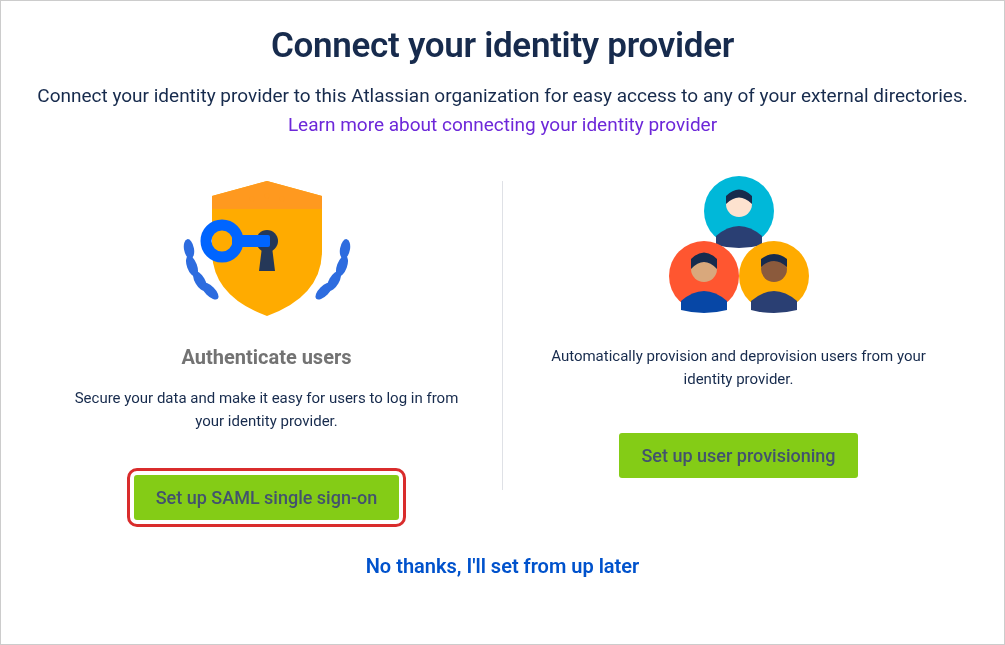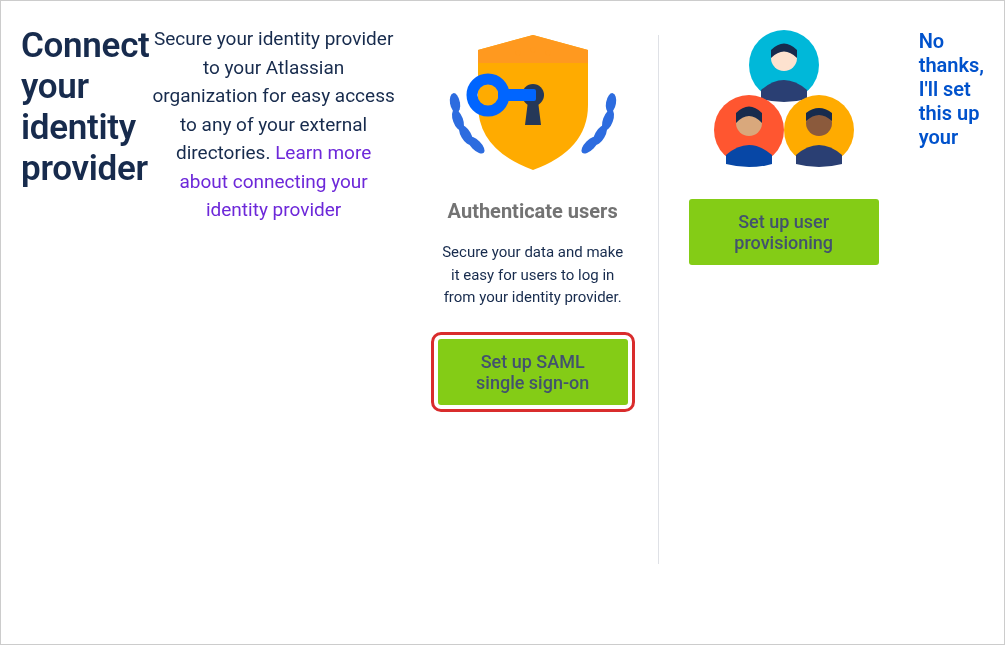--- a/index.html
+++ b/index.html
@@ -11,21 +11,22 @@
       font-family: -apple-system, BlinkMacSystemFont, "Segoe UI", Roboto, Helvetica, Arial, sans-serif;
       background: #fff;
       color: #172B4D;
       width: 1005px;
       height: 645px;
       border: 1px solid #ccc;
       padding: 24px 20px 20px 20px;
     }
     .container {
       display: flex;
-      flex-direction: row;
+      flex-direction: column;
+      align-items: center;
       height: 100%;
     }
     h1.page-title {
       font-size: 35px;
       font-weight: 600;
       color: #172B4D;
       margin-bottom: 16px;
       letter-spacing: -0.3px;
     }
     .subtitle {
@@ -108,21 +109,21 @@
     .avatars-svg { width: 190px; height: 150px; }
   </style>
 </head>
 <body>
 
 <div class="container">
 
   <h1 class="page-title">Connect your identity provider</h1>
 
   <p class="subtitle">
-    <span>Secure your identity provider to your Atlassian organization for easy access to any of your external directories. </span><a href="#">Learn more about connecting your identity provider</a>
+    <span>Connect your identity provider to this Atlassian organization for easy access to any of your external directories. </span><a href="#">Learn more about connecting your identity provider</a>
   </p>
 
   <div class="cards">
 
     <div class="card">
       <div class="illustration">
         <svg class="shield-svg" viewBox="0 0 190 150">
 
           <g fill="#2D6CDF">
             <ellipse cx="28" cy="110" rx="5" ry="11" transform="rotate(-30 28 110)"></ellipse>
@@ -176,20 +177,21 @@
           <circle cx="60" cy="98" r="13" fill="#D9A87C"></circle>
           <path d="M37 130 Q60 110 83 130 L83 139 Q60 145 37 139 Z" fill="#0747A6"></path>
           <path d="M47 88 Q60 75 73 88 L73 98 Q60 84 47 98 Z" fill="#172B4D"></path>
 
           <circle cx="130" cy="105" r="35" fill="#FFAB00"></circle>
           <circle cx="130" cy="98" r="13" fill="#8B5A3C"></circle>
           <path d="M107 130 Q130 110 153 130 L153 139 Q130 145 107 139 Z" fill="#2A3F73"></path>
           <path d="M117 88 Q130 78 143 88 L143 96 Q130 84 117 96 Z" fill="#172B4D"></path>
         </svg>
       </div>
+      <div class="card-desc">Automatically provision and deprovision users from your identity provider.</div>
       <button class="card-button">Set up user provisioning</button>
     </div>
 
   </div>
 
-  <a href="#" class="skip-link">No thanks, I'll set this up your</a>
+  <a href="#" class="skip-link">No thanks, I'll set from up later</a>
 
 </div>
 
 </body></html>

